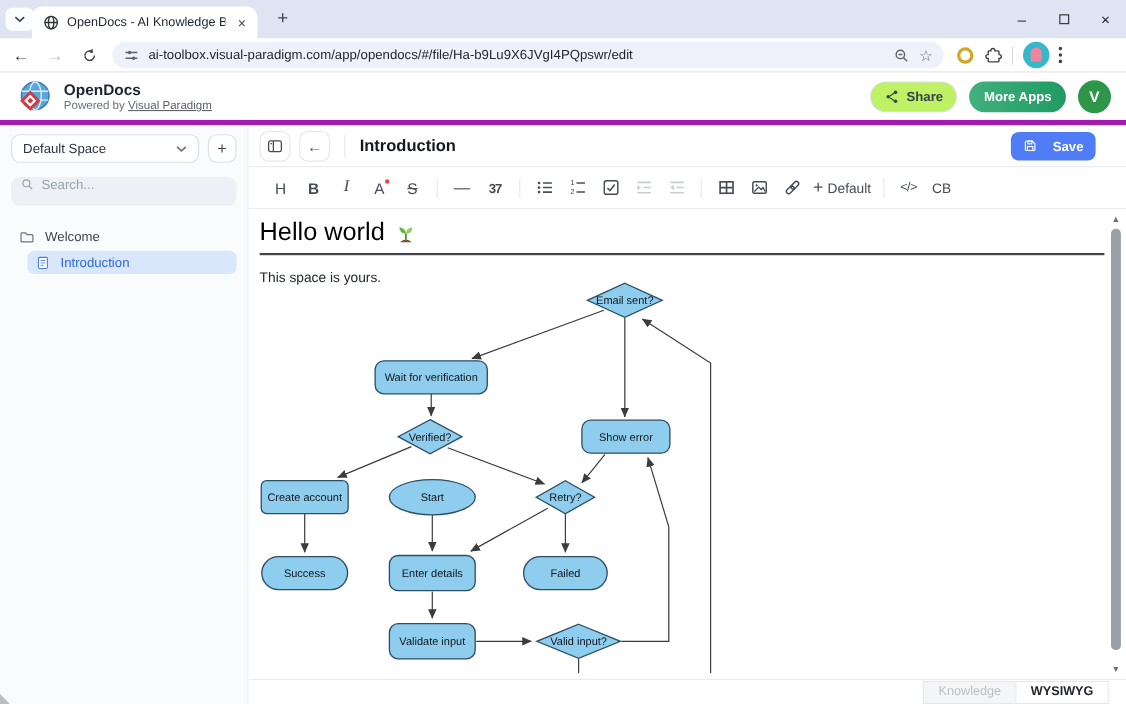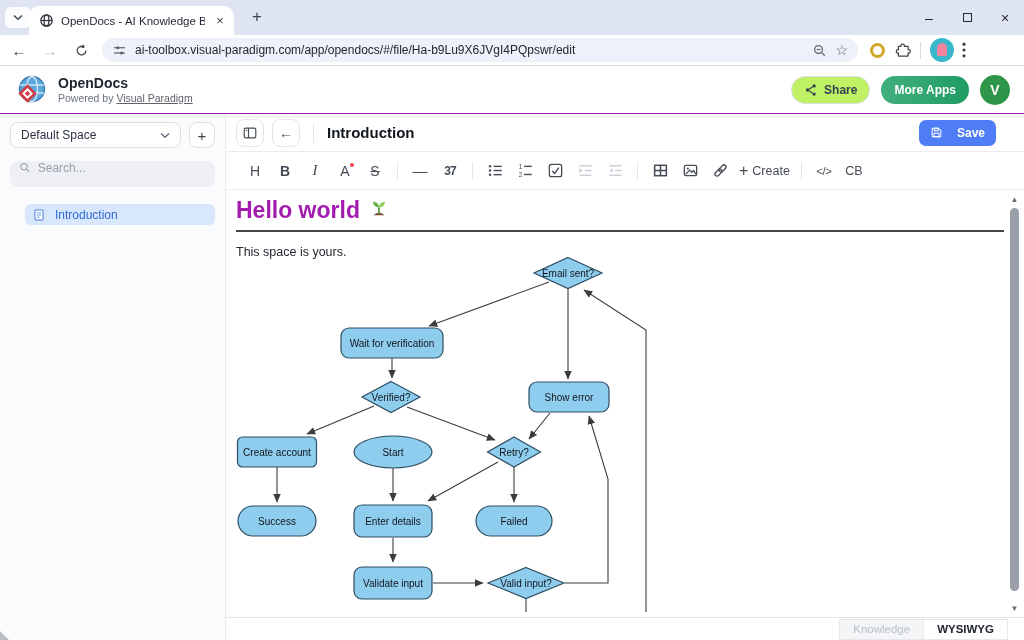--- a/index.html
+++ b/index.html
@@ -28,21 +28,21 @@
   .url-ic { display:flex; align-items:center; }
   .star { font-size:14px; color:#5f6368; background:none; border:none; }
   .ext-gold { width:15px; height:15px; border-radius:50%; border:3.5px solid #d2a82a; background:#fff; margin-left:12px; }
   .puzzle-btn { background:none; border:none; margin-left:10px; display:flex; }
   .csep { width:1px; height:17px; background:#d6dae2; margin:0 9px; }
   .chrome-avatar { width:24px; height:24px; border-radius:50%; background:#36b7ca; position:relative; border:none; }
   .chrome-avatar::after { content:""; position:absolute; left:7px; top:5px; width:10px; height:13px; border-radius:5px 5px 2px 2px; background:#f2849e; }
   .menu-btn { background:none; border:none; margin:0 8px 0 8px; display:flex; }
 
   
-  .app-header { position:absolute; top:66px; left:0; right:0; height:48px; background:#fff; border-bottom:1px solid #a21caf; display:flex; align-items:center; padding:0 14px; }
+  .app-header { position:absolute; top:66px; left:0; right:0; height:48px; background:#fff; border-bottom:5px solid #a21caf; display:flex; align-items:center; padding:0 14px; }
   .app-titles { margin-left:8px; }
   .app-name { font-size:14px; font-weight:bold; color:#1d2430; }
   .powered { font-size:10.5px; color:#6b7280; margin-top:1px; }
   .powered a { color:#5f6368; }
   .header-right { margin-left:auto; display:flex; align-items:center; gap:11px; }
   .share-btn { height:28px; padding:0 12px; border:1px solid #d9dde4; border-radius:14px; background:#bef264; display:flex; gap:6px; align-items:center; font-size:12px; font-weight:bold; color:#374151; }
   .more-apps { height:28px; padding:0 13px; border:none; border-radius:14px; background:linear-gradient(90deg,#41b07e,#1f9b62); color:#fff; font-size:12px; font-weight:bold; }
   .v-avatar { width:30px; height:30px; border-radius:50%; background:#2d9648; color:#fff; font-weight:bold; font-size:14px; display:flex; align-items:center; justify-content:center; border:none; }
 
   
@@ -79,21 +79,21 @@
   .tb-code { font-size:11.5px; letter-spacing:-0.5px; }
   .tb-cb { font-size:12.5px; }
   .tb-insert { gap:4px; padding:0 4px; font-size:12.5px; }
   .tb-insert .plus { font-size:16px; }
   .tb-div { width:1px; height:18px; background:#e4e7ec; margin:0 7px; }
   .tb-btn.disabled { color:#c9ced6; }
 
   
   .editor { position:relative; flex:1; overflow:hidden; background:#fff; }
   .editor-content { padding:7px 20px 0 10px; }
-  .doc-h1 { font-size:23px; font-weight:bold; color:#a21caf; display:flex; align-items:flex-start; gap:8px; }
+  .doc-h1 { font-size:23px; font-weight:normal; color:#000000; display:flex; align-items:flex-end; gap:8px; }
   .doc-hr { height:2px; background:#40454c; margin-top:6px; width:768px; }
   .doc-para { margin-top:13px; font-size:12.5px; color:#24292f; }
   #diagram { position:absolute; left:0; top:64px; }
   #diagram text { font-family:"Liberation Sans", sans-serif; }
 
   .editor-scrollbar { position:absolute; right:2px; top:0; bottom:0; width:15px; }
   .scroll-arrow { position:absolute; left:0; width:15px; height:14px; font-size:8px; color:#6a6f76; text-align:center; background:none; border:none; }
   .scroll-arrow.up { top:2px; }
   .scroll-arrow.down { bottom:2px; }
   .scroll-thumb { position:absolute; left:3px; width:9px; top:18px; bottom:26px; background:#99a0a8; border-radius:5px; }
@@ -249,20 +249,26 @@
       <div class="search-box">
         <svg class="ic" width="13" height="13" viewBox="0 0 16 16">
             <g fill="none" stroke="#9aa1ab" stroke-width="1.5">
               <circle cx="6.8" cy="6.8" r="4.3"></circle>
               <line x1="10.2" y1="10.2" x2="14" y2="14"></line>
             </g>
           </svg>
         <input type="text" placeholder="Search..." style="">
       </div>
       <div class="tree">
+        <div class="tree-row">
+          <svg class="ic" width="15" height="15" viewBox="0 0 18 18">
+              <path d="M2.5,5.5 a1,1 0 0 1 1,-1 h4 l1.6,1.8 h5.4 a1,1 0 0 1 1,1 v6 a1,1 0 0 1 -1,1 h-11 a1,1 0 0 1 -1,-1 z" fill="none" stroke="#6a717c" stroke-width="1.3"></path>
+            </svg>
+          <span>Welcome</span>
+        </div>
         <div class="tree-row selected">
           <svg class="ic" width="14" height="14" viewBox="0 0 18 18">
               <rect x="3.8" y="2.5" width="10.4" height="13" rx="1.4" fill="#fff" stroke="#4a7fe0" stroke-width="1.3"></rect>
               <g stroke="#4a7fe0" stroke-width="1">
                 <line x1="6.2" y1="6.2" x2="11.8" y2="6.2"></line>
                 <line x1="6.2" y1="9" x2="11.8" y2="9"></line>
                 <line x1="6.2" y1="11.8" x2="10" y2="11.8"></line>
               </g>
             </svg>
           <span>Introduction</span>
@@ -379,21 +385,21 @@
         <button class="tb-btn">
           <svg class="ic" width="17" height="17" viewBox="0 0 18 18">
               <g fill="none" stroke="#464c55" stroke-width="1.4" transform="rotate(-45 9 9)">
                 <rect x="1.6" y="6.8" width="8.6" height="4.4" rx="2.2"></rect>
                 <rect x="7.8" y="6.8" width="8.6" height="4.4" rx="2.2"></rect>
               </g>
             </svg>
         </button>
         <button class="tb-btn tb-insert">
           <span class="plus">+</span>
-          <span>Create</span>
+          <span>Default</span>
         </button>
         <span class="tb-div"></span>
         <button class="tb-btn tb-code">&lt;/&gt;</button>
         <button class="tb-btn tb-cb">CB</button>
       </div>
 
       <div class="editor">
         <div class="editor-content">
           <div class="doc-h1">
             <span>Hello world</span>

